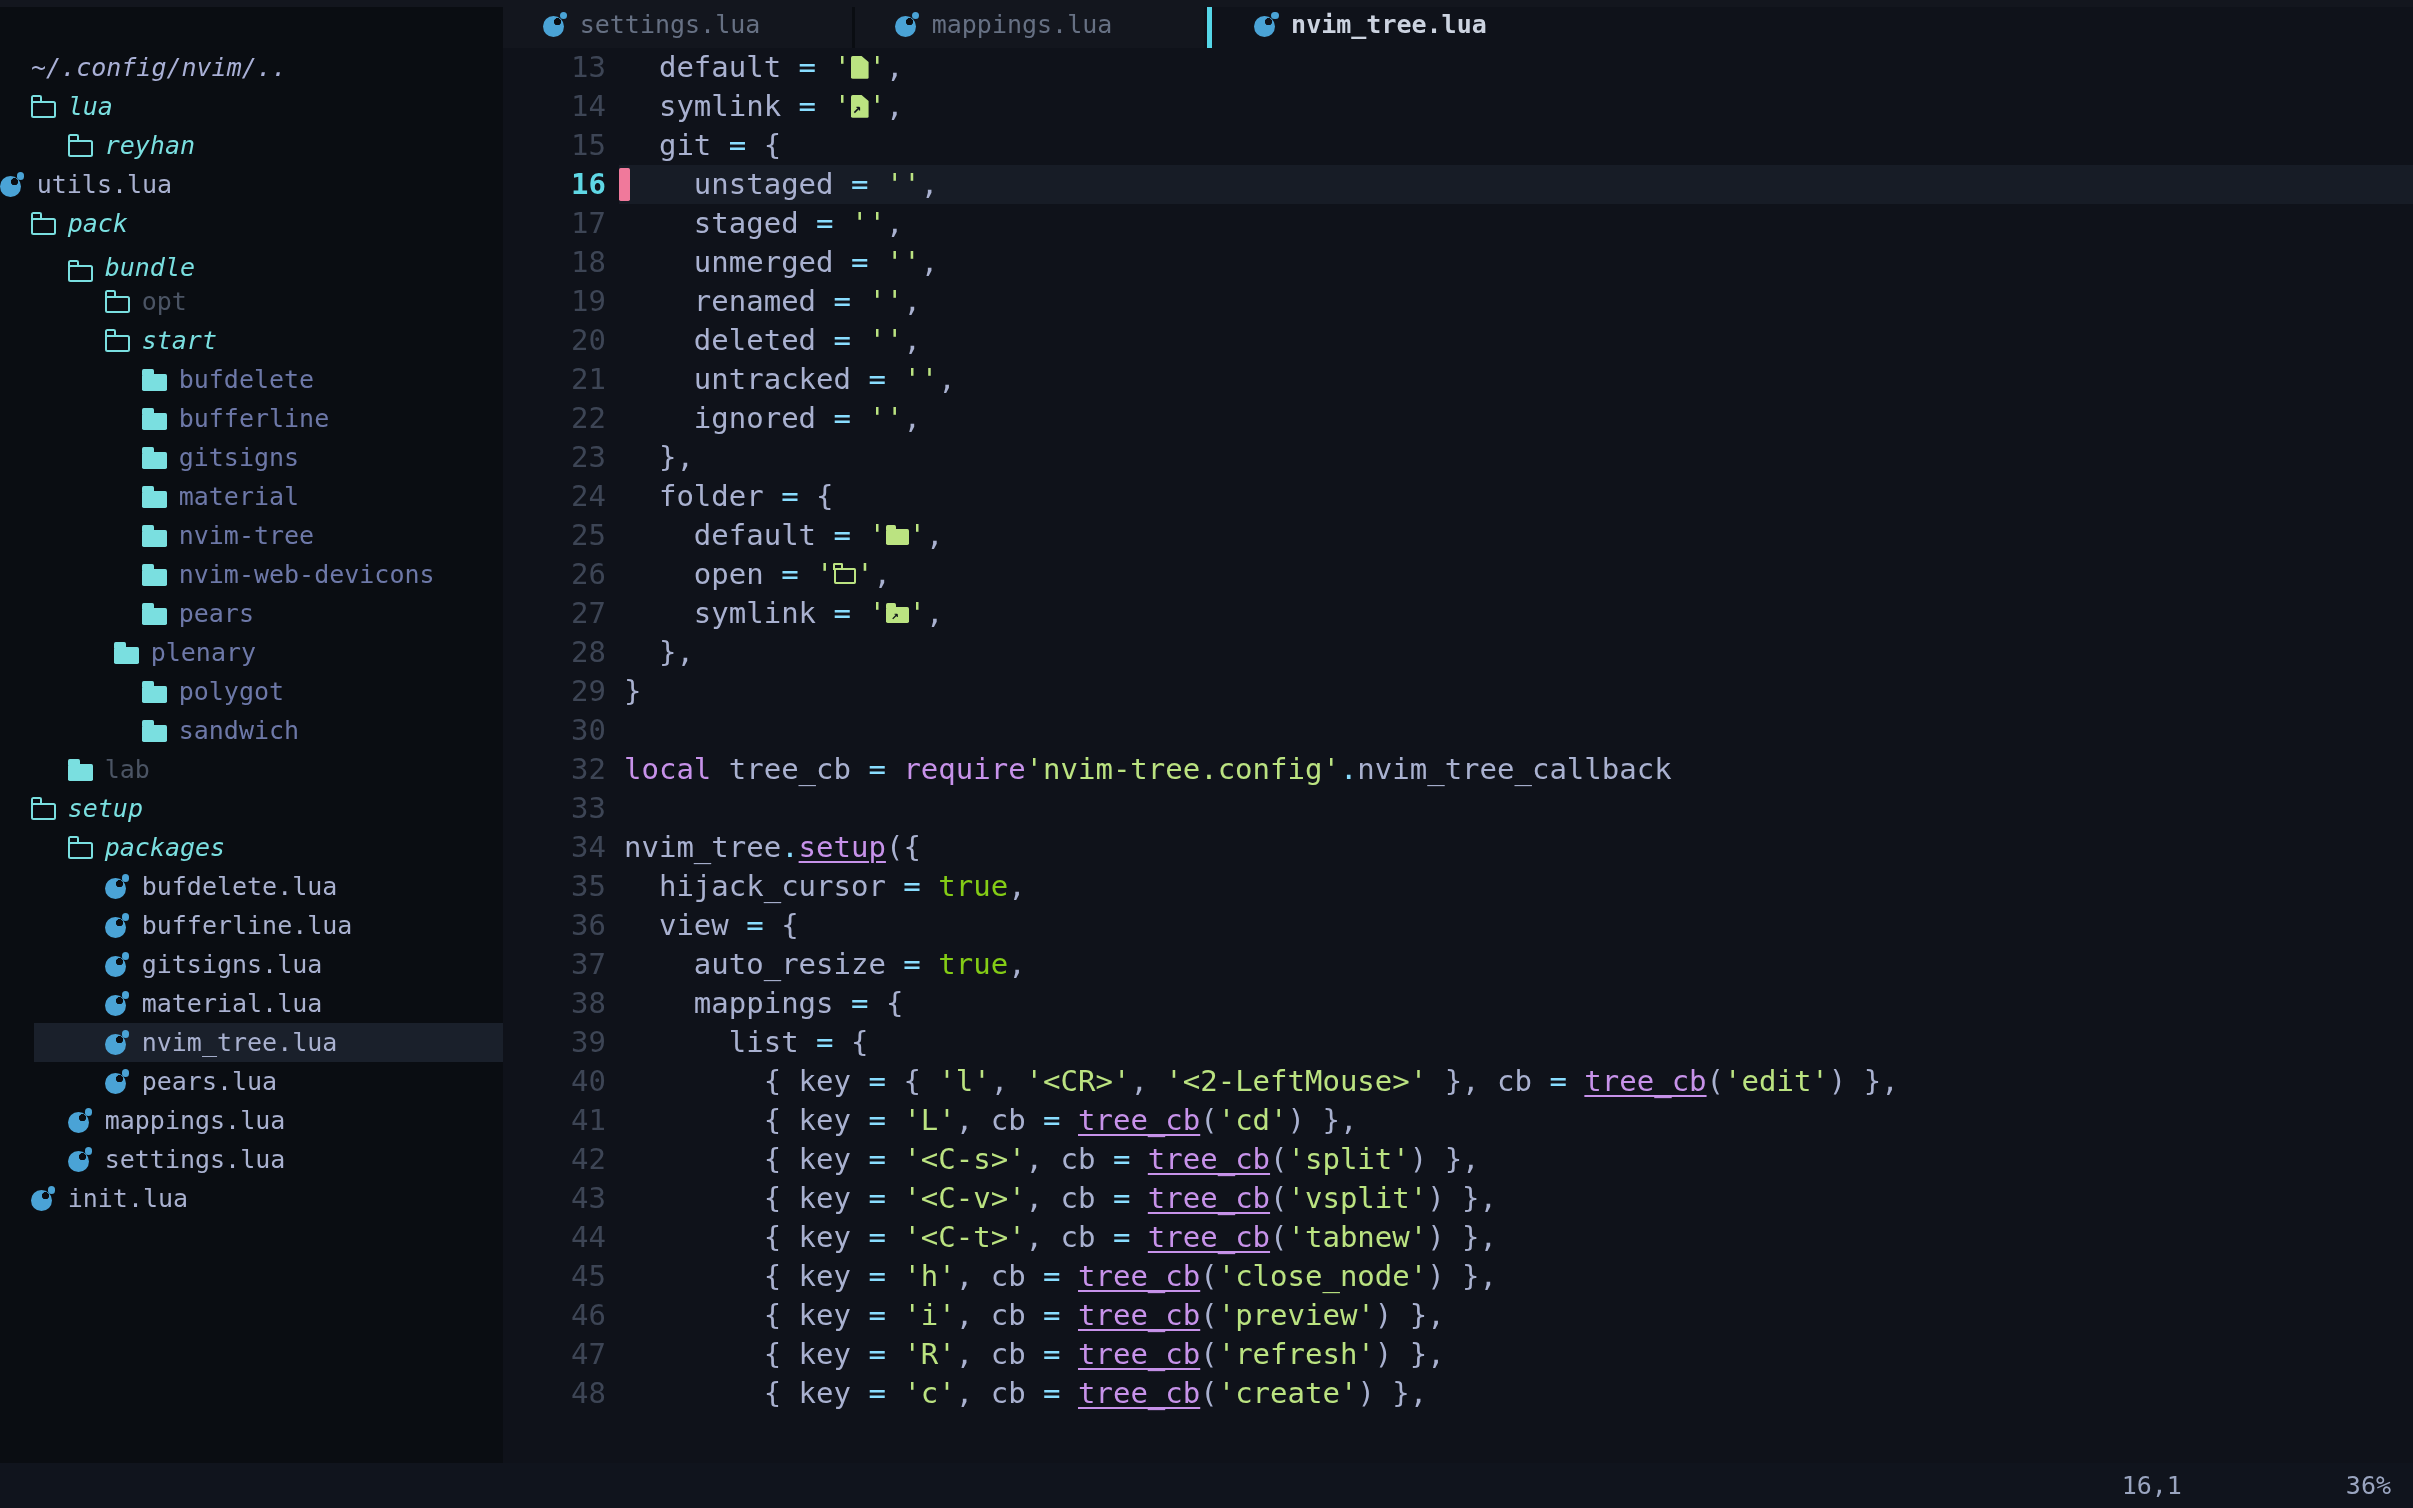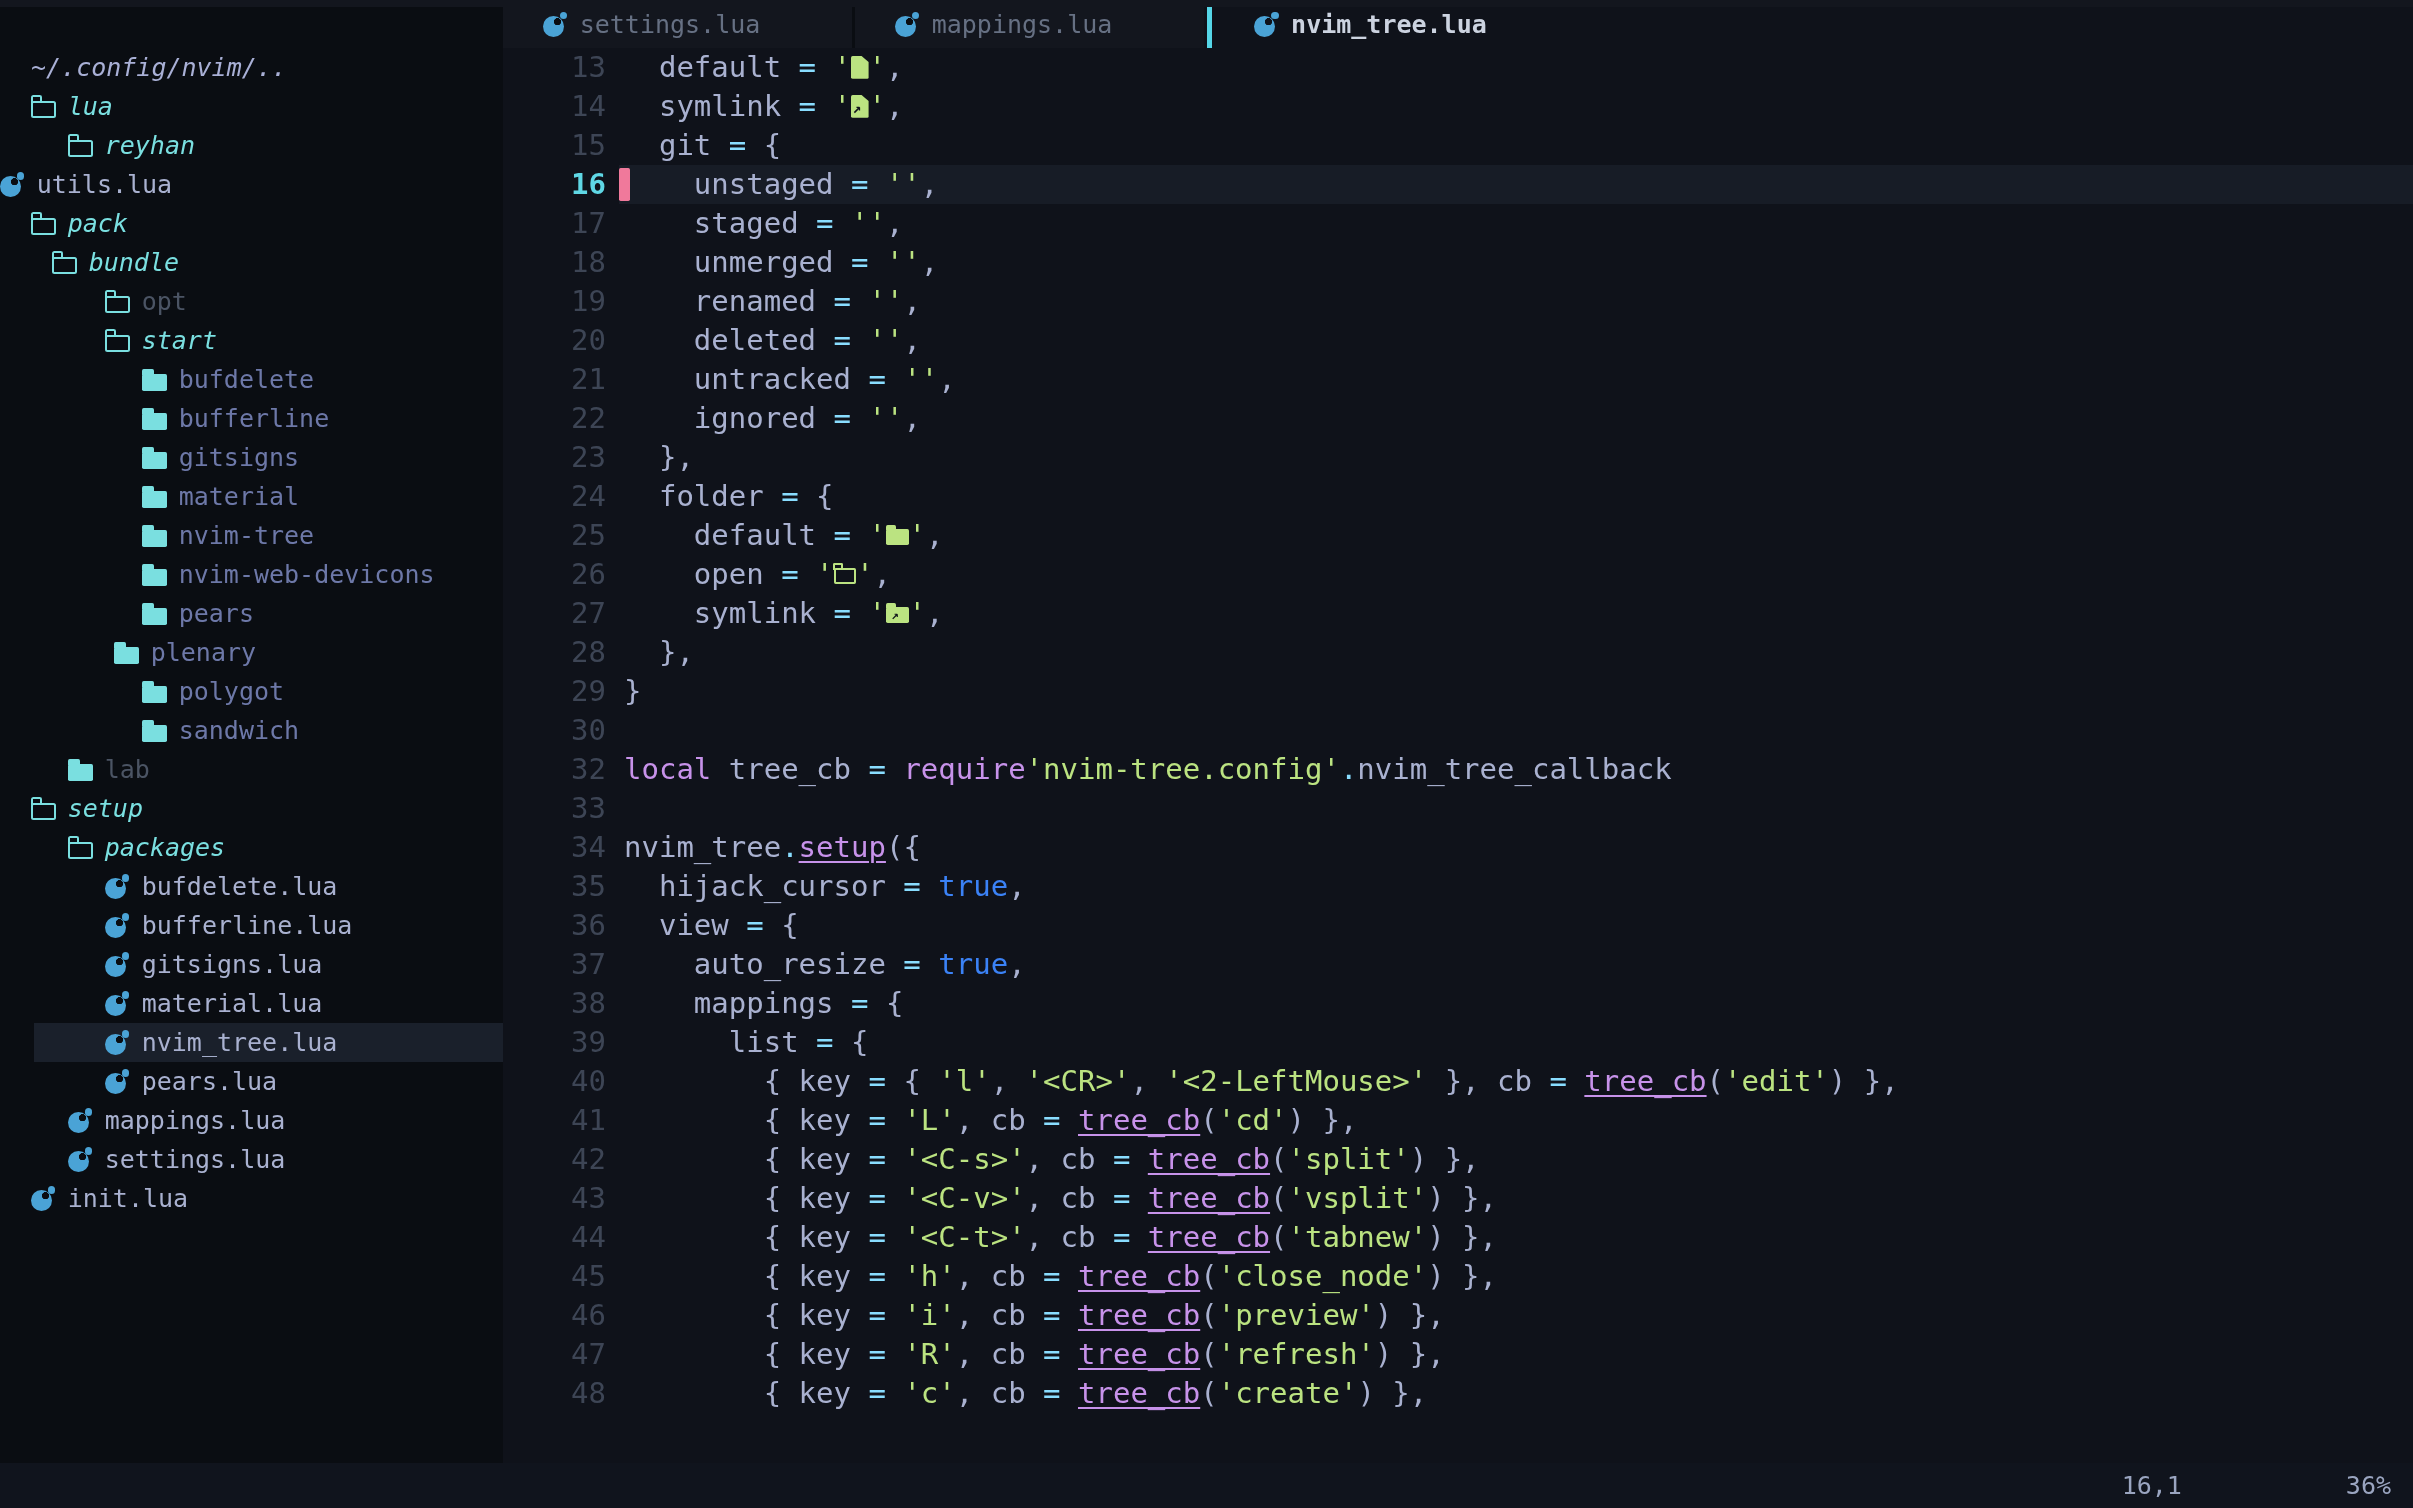--- a/index.html
+++ b/index.html
@@ -46,21 +46,21 @@
   .cline{position:relative;height:39px;line-height:39px;padding-left:121px;white-space:pre}
   .lnum{position:absolute;left:0;top:0;width:103px;text-align:right;color:#3d4555}
   .cline.cur .lnum{color:#5fd7e5;font-weight:bold}
   .cline.cur::before{content:"";position:absolute;left:116px;right:0;top:0;bottom:0;background:#171c26;z-index:-1}
   .sign{position:absolute;left:116px;top:3.4px;bottom:3.4px;width:11px;background:#f0799b;border-radius:1.7px}
   .tv{color:#a9b1d0}
   .to{color:#89ddff}
   .ts{color:#bbe381}
   .tk{color:#c792ea}
   .tf{color:#c792ea;text-decoration:underline;text-decoration-thickness:1.7px;text-underline-offset:4.2px}
-  .tb{color:#3b82f6}
+  .tb{color:#84cc16}
 
   
   .ci{display:inline-block;position:relative}
   .ci-file{width:17.6px;height:22.6px;background:#bbe381;border-radius:1.7px;vertical-align:-1.7px;
            clip-path:polygon(0 0,60% 0,100% 26%,100% 100%,0 100%)}
   .ci-filesym{width:17.6px;height:22.6px;background:#bbe381;border-radius:1.7px;vertical-align:-1.7px;
            clip-path:polygon(0 0,60% 0,100% 26%,100% 100%,0 100%)}
   .ci-filesym::after{content:"\2197";position:absolute;left:1.7px;bottom:-1.7px;color:#0f121a;
            font-size:14.2px;font-weight:bold;line-height:22.6px}
   .ci-folder{width:22.6px;height:16px;background:#bbe381;border-radius:1.7px;vertical-align:0px}
@@ -96,21 +96,21 @@
         <span class="tlabel">reyhan</span>
       </div>
       <div class="trow st-file" style="">
         <span class="fi fi-lua"></span>
         <span class="tlabel">utils.lua</span>
       </div>
       <div class="trow st-accent" style="padding-left: 31px;">
         <span class="fi fi-fo"></span>
         <span class="tlabel">pack</span>
       </div>
-      <div class="trow st-accent" style="padding-left: 52px;">
+      <div class="trow st-accent" style="padding-left: 68px; align-items: flex-end;">
         <span class="fi fi-fo"></span>
         <span class="tlabel">bundle</span>
       </div>
       <div class="trow st-dim" style="padding-left: 105px;">
         <span class="fi fi-fo"></span>
         <span class="tlabel">opt</span>
       </div>
       <div class="trow st-accent" style="padding-left: 105px;">
         <span class="fi fi-fo"></span>
         <span class="tlabel">start</span>

